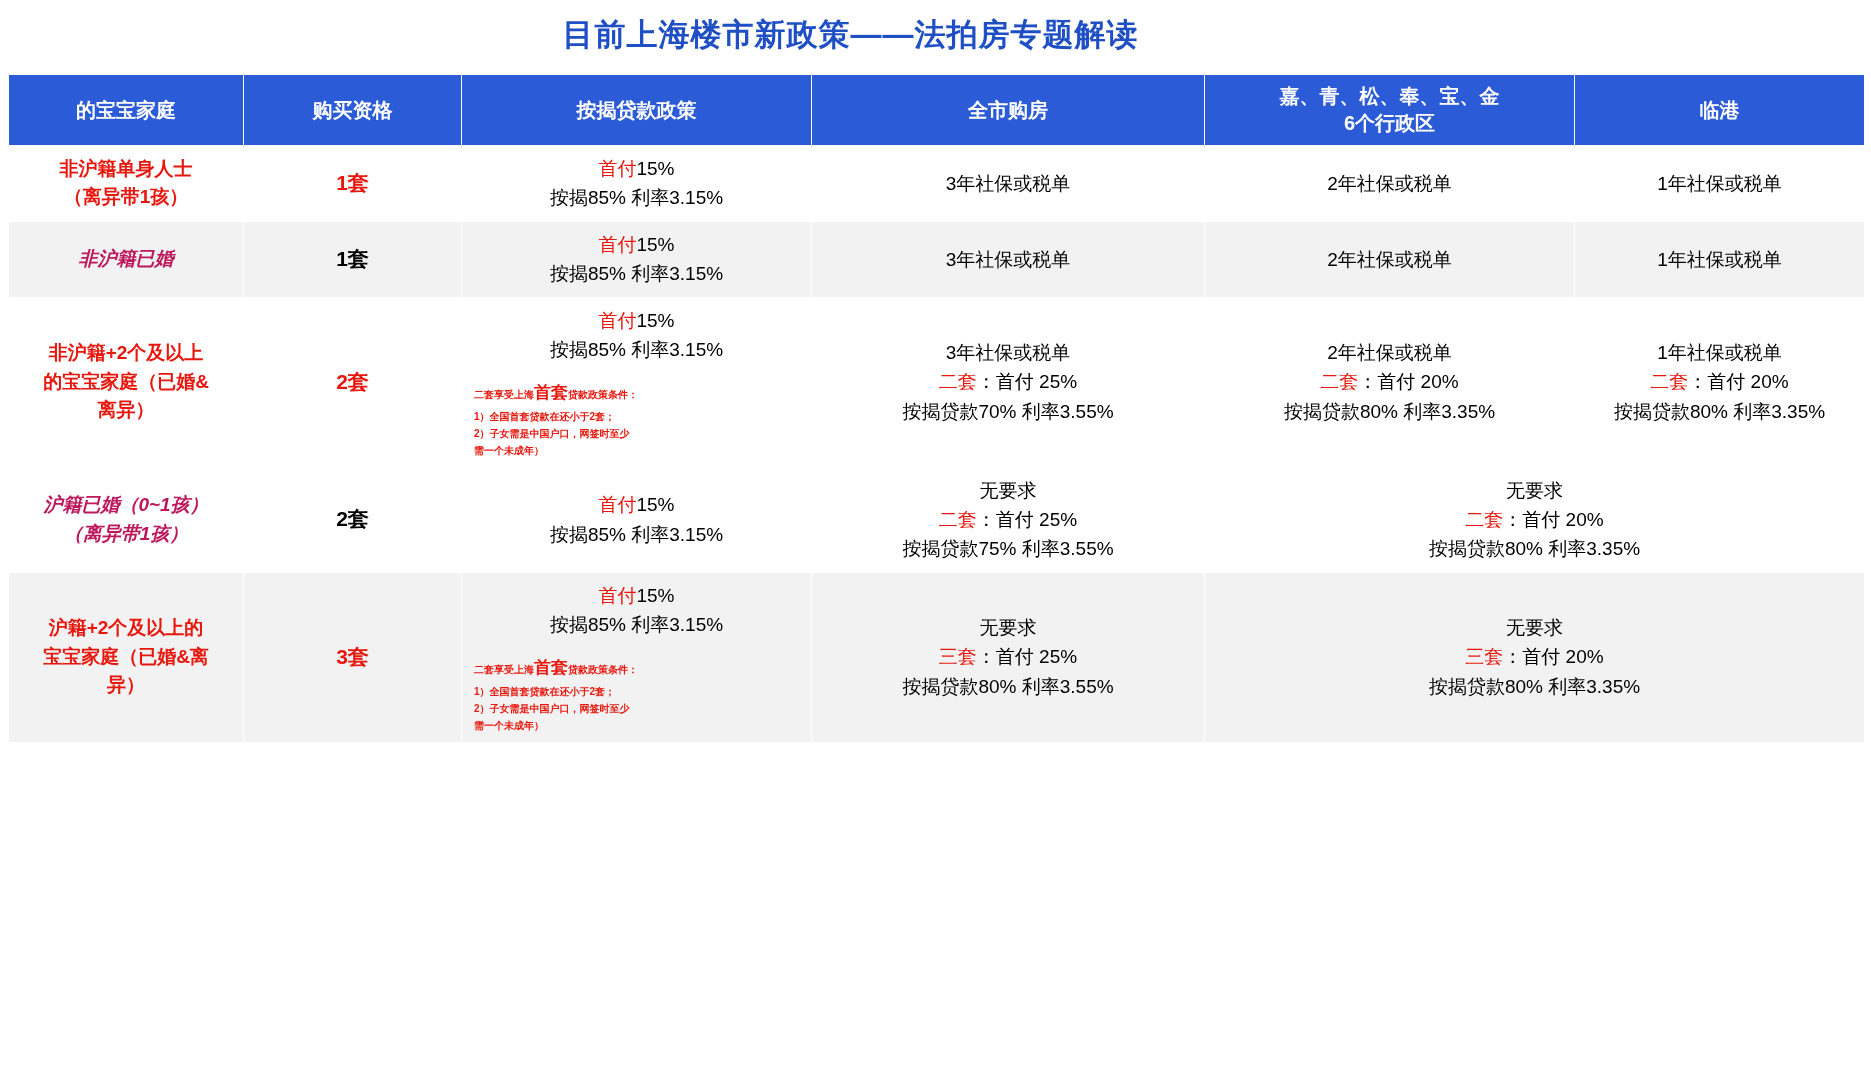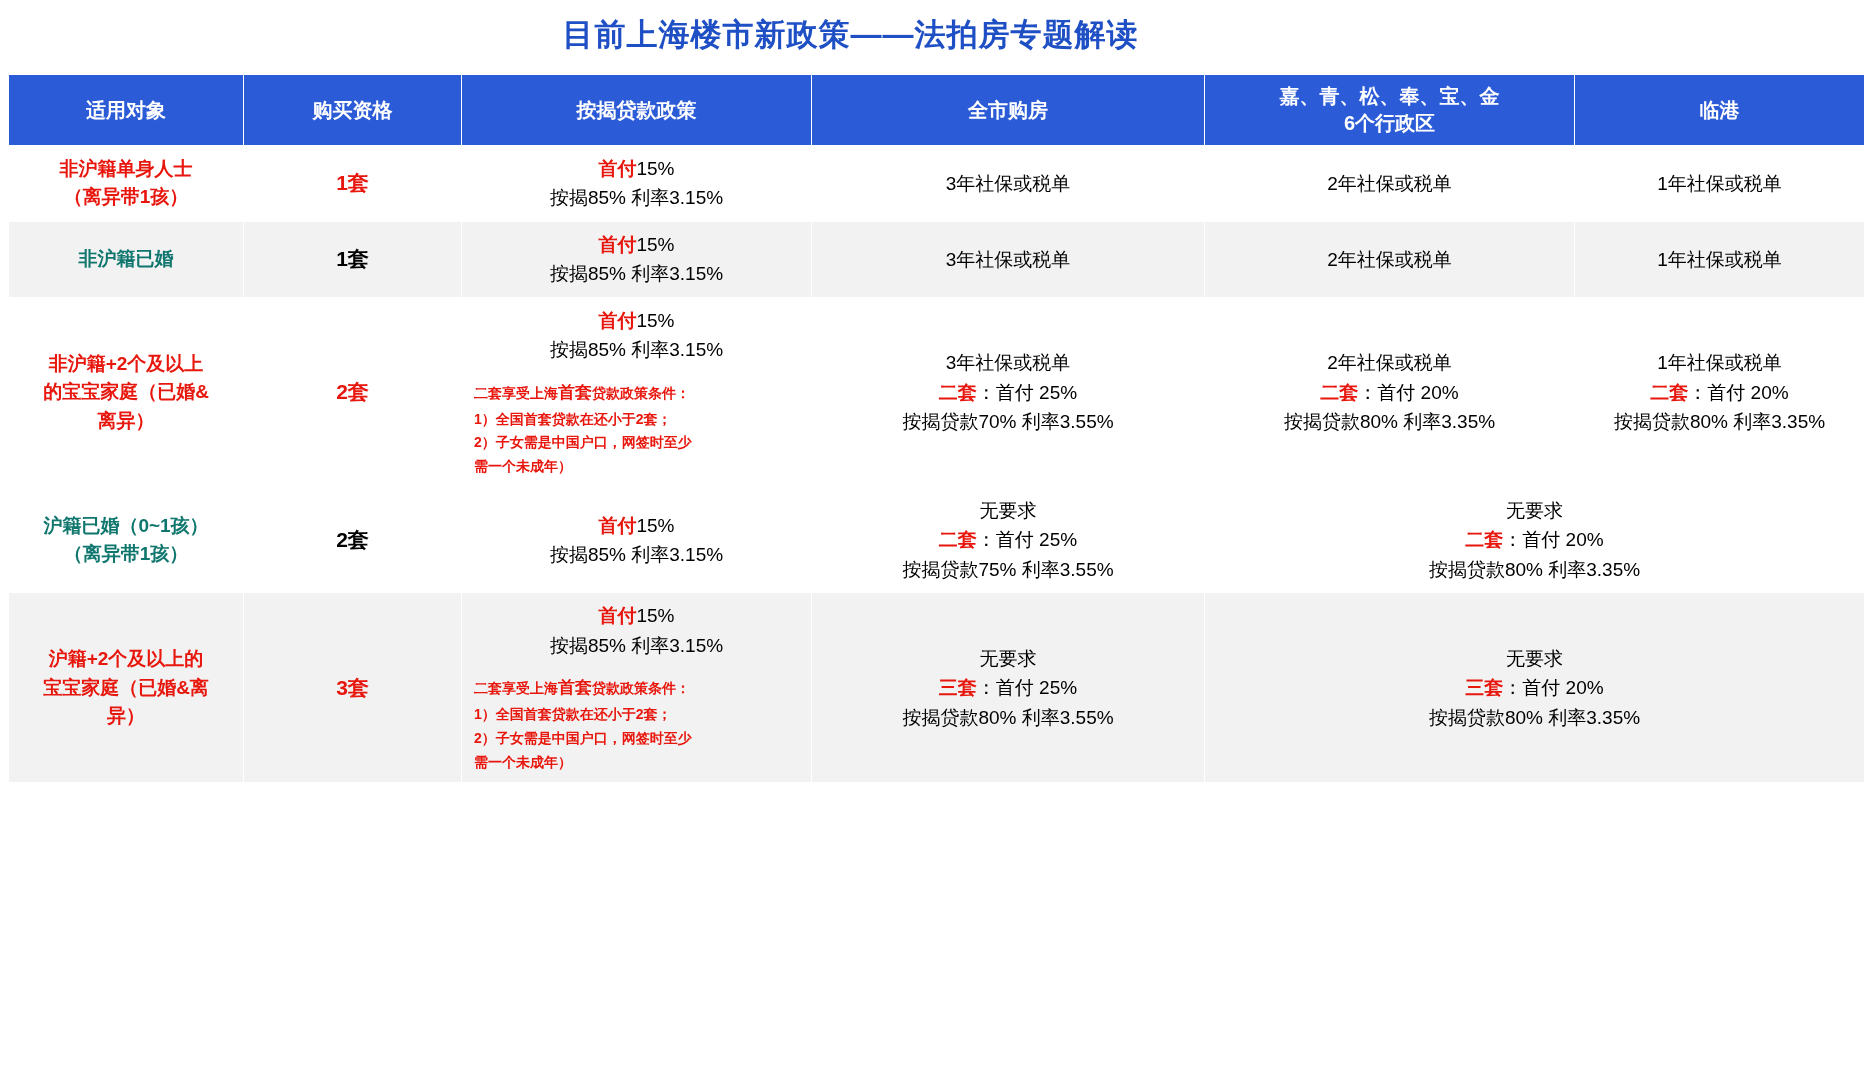--- a/index.html
+++ b/index.html
@@ -59,44 +59,44 @@
   }
   tbody tr.white td {
     background: #ffffff;
   }
   .c-obj {
     font-weight: bold;
     font-size: 19px;
     line-height: 1.5;
   }
   .red { color: #E8170D; }
-  .blue { color: #0f766e; }
+  .blue { color: #be185d; font-style: italic; }
   .black { color: #000000; }
-  .bold { font-weight: bold; text-align: center; }
+  .bold { font-weight: normal; text-align: center; }
   .qual {
     font-weight: bold;
     font-size: 21px;
     margin-top: 8px;
   }
   .mortgage {
     text-align: center;
   }
   .mortgage .line { white-space: nowrap; }
   .note {
     text-align: left;
     font-size: 14.5px;
     line-height: 1.7;
     color: #E8170D;
     font-weight: bold;
     padding-left: 6px;
     margin-top: 14px;
   }
   .note .small {
     font-weight: bold;
-    font-size: 14px;
+    font-size: 10px;
   }
   .note .big {
     font-size: 17px;
     text-align: right;
   }
   .cellline { display: block; }
   .nowrap { white-space: nowrap; }
 </style>
 </head>
 <body>
@@ -109,21 +109,21 @@
     <colgroup>
       <col style="width:235px">
       <col style="width:218px">
       <col style="width:350px">
       <col style="width:393px">
       <col style="width:370px">
       <col style="width:290px">
     </colgroup>
     <thead>
       <tr>
-        <th>适用对象</th>
+        <th>的宝宝家庭</th>
         <th>购买资格</th>
         <th>按揭贷款政策</th>
         <th>全市购房</th>
         <th>
           <span class="cellline">嘉、青、松、奉、宝、金</span>
           <span class="cellline">6个行政区</span>
         </th>
         <th>临港</th>
       </tr>
     </thead>

